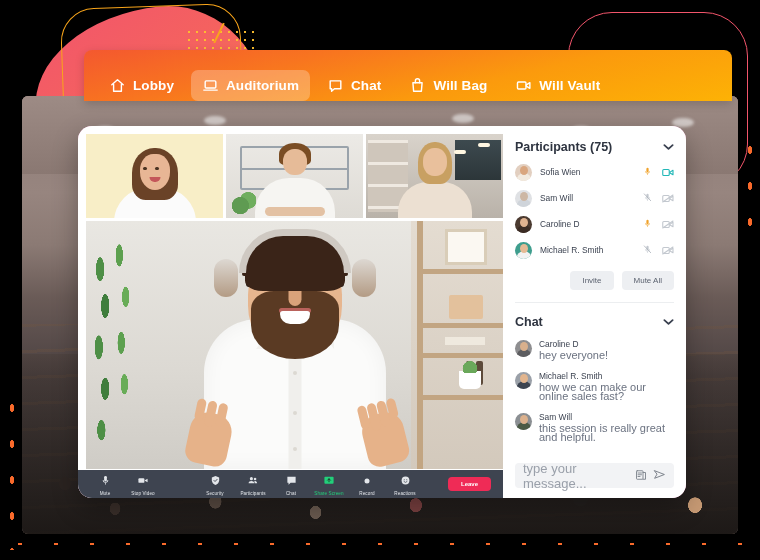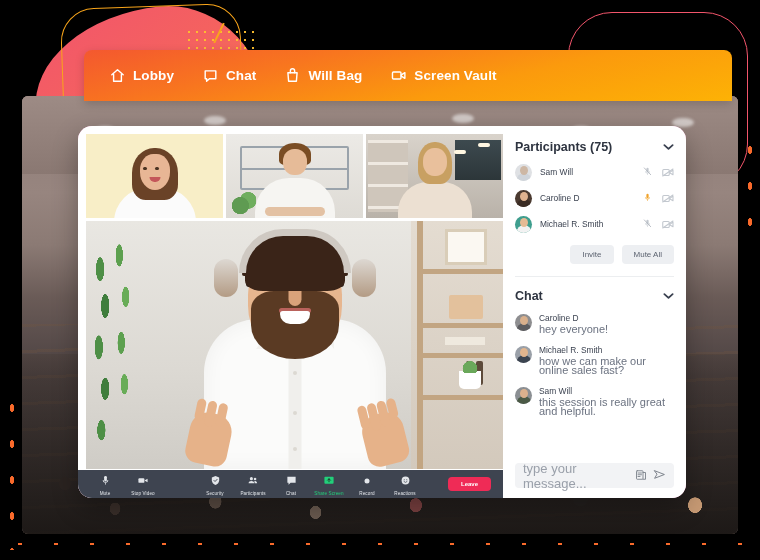--- a/index.html
+++ b/index.html
@@ -96,21 +96,21 @@
   .bd-rows {
     position: absolute; left: 0; right: 0; bottom: 0; height: 210px;
     background: repeating-linear-gradient(178deg, rgba(120,86,58,.22) 0 3px, transparent 3px 26px);
   }
 
   
   .navbar {
     position: absolute; left: 84px; top: 50px; width: 648px; height: 51px;
     border-radius: 8px 8px 0 0;
     background: linear-gradient(167deg, #f4582f 0%, #f8751f 30%, #fb9a0d 62%, #fdb205 100%);
-    display: flex; align-items: center; gap: 6px; padding: 0 14px;
+    display: flex; align-items: flex-end; gap: 6px; padding: 0 14px;
     box-shadow: 0 3px 10px rgba(0,0,0,.18);
   }
   .nav-item {
     display: flex; align-items: center; gap: 7px;
     padding: 7px 11px; border-radius: 7px; cursor: pointer;
     color: #fff; font-size: 13.5px; font-weight: 700; white-space: nowrap;
     letter-spacing: .1px;
   }
   .nav-item.active { background: rgba(255,255,255,.26); }
   .nav-item svg { display: block; }
@@ -330,20 +330,29 @@
       <span>
         <svg width="17" height="17" viewBox="0 0 24 24" fill="none" stroke="#fff" stroke-width="2" stroke-linecap="round" stroke-linejoin="round">
           <path d="M4 11 12 4l8 7"></path>
             <path d="M6.5 10.5V20h11v-9.5"></path>
         </svg>
       </span>
       <span>Lobby</span>
     </div>
 
 
+    <div class="nav-item active">
+      <span>
+        <svg width="17" height="17" viewBox="0 0 24 24" fill="none" stroke="#fff" stroke-width="2" stroke-linecap="round" stroke-linejoin="round">
+          <rect x="4.5" y="5.5" width="15" height="10" rx="1.4"></rect>
+            <path d="M2.5 18.5h19"></path>
+        </svg>
+      </span>
+      <span>Auditorium</span>
+    </div>
 
     <div class="nav-item">
       <span>
         <svg width="17" height="17" viewBox="0 0 24 24" fill="none" stroke="#fff" stroke-width="2" stroke-linecap="round" stroke-linejoin="round">
           <path d="M4.5 5.5h15v11h-9l-4 3.5v-3.5h-2z"></path>
         </svg>
       </span>
       <span>Chat</span>
     </div>
 
@@ -357,21 +366,21 @@
       <span>Will Bag</span>
     </div>
 
     <div class="nav-item">
       <span>
         <svg width="17" height="17" viewBox="0 0 24 24" fill="none" stroke="#fff" stroke-width="2" stroke-linecap="round" stroke-linejoin="round">
           <rect x="3.5" y="7" width="12" height="10" rx="1.4"></rect>
             <path d="M16 11l5-3v8l-5-3z"></path>
         </svg>
       </span>
-      <span>Screen Vault</span>
+      <span>Will Vault</span>
     </div>
   </div>
 
   <div class="appwin">
 
     <div class="video-col">
 
       <div class="thumbs">
         <div class="thumb t1">
           <div class="body"></div>
@@ -552,20 +561,44 @@
         <span class="sec-title">Participants (75)</span>
         <span class="chev">
           <svg width="11" height="8" viewBox="0 0 12 8" fill="none" stroke="#3a4150" stroke-width="2" stroke-linecap="round" stroke-linejoin="round">
               <path d="M1.5 2l4.5 4 4.5-4"></path>
             </svg>
         </span>
       </div>
 
       <div class="plist">
 
+        <div class="prow">
+          <div class="av" style="background:#e2cfc0">
+            <div class="fa">
+                <div class="bd" style="background:#f2eadf"></div>
+                <div class="hd" style="background:#d9a67f"></div>
+              </div>
+          </div>
+          <span class="pname">Sofia Wien</span>
+          <span class="picons">
+            <span>
+              <svg width="9" height="11" viewBox="0 0 24 24" fill="#f0a22a">
+                <rect x="9" y="2" width="6" height="12" rx="3"></rect>
+                <path d="M6 11a6 6 0 0 0 12 0h-1.6a4.4 4.4 0 0 1-8.8 0z"></path>
+                <rect x="11.2" y="17" width="1.6" height="4"></rect>
+              </svg>
+            </span>
+            <span>
+              <svg width="12" height="9" viewBox="0 0 24 18" fill="none" stroke="#21b7b7" stroke-width="2.2" stroke-linecap="round" stroke-linejoin="round">
+                <rect x="1.5" y="3" width="13" height="12" rx="2"></rect>
+                  <path d="M16 8.2l6-3.6v9l-6-3.6z"></path>
+              </svg>
+            </span>
+          </span>
+        </div>
 
         <div class="prow">
           <div class="av" style="background:#dfe1e4">
             <div class="fa">
                 <div class="bd" style="background:#cfd4da"></div>
                 <div class="hd" style="background:#cdb7a4"></div>
               </div>
           </div>
           <span class="pname">Sam Will</span>
           <span class="picons">

